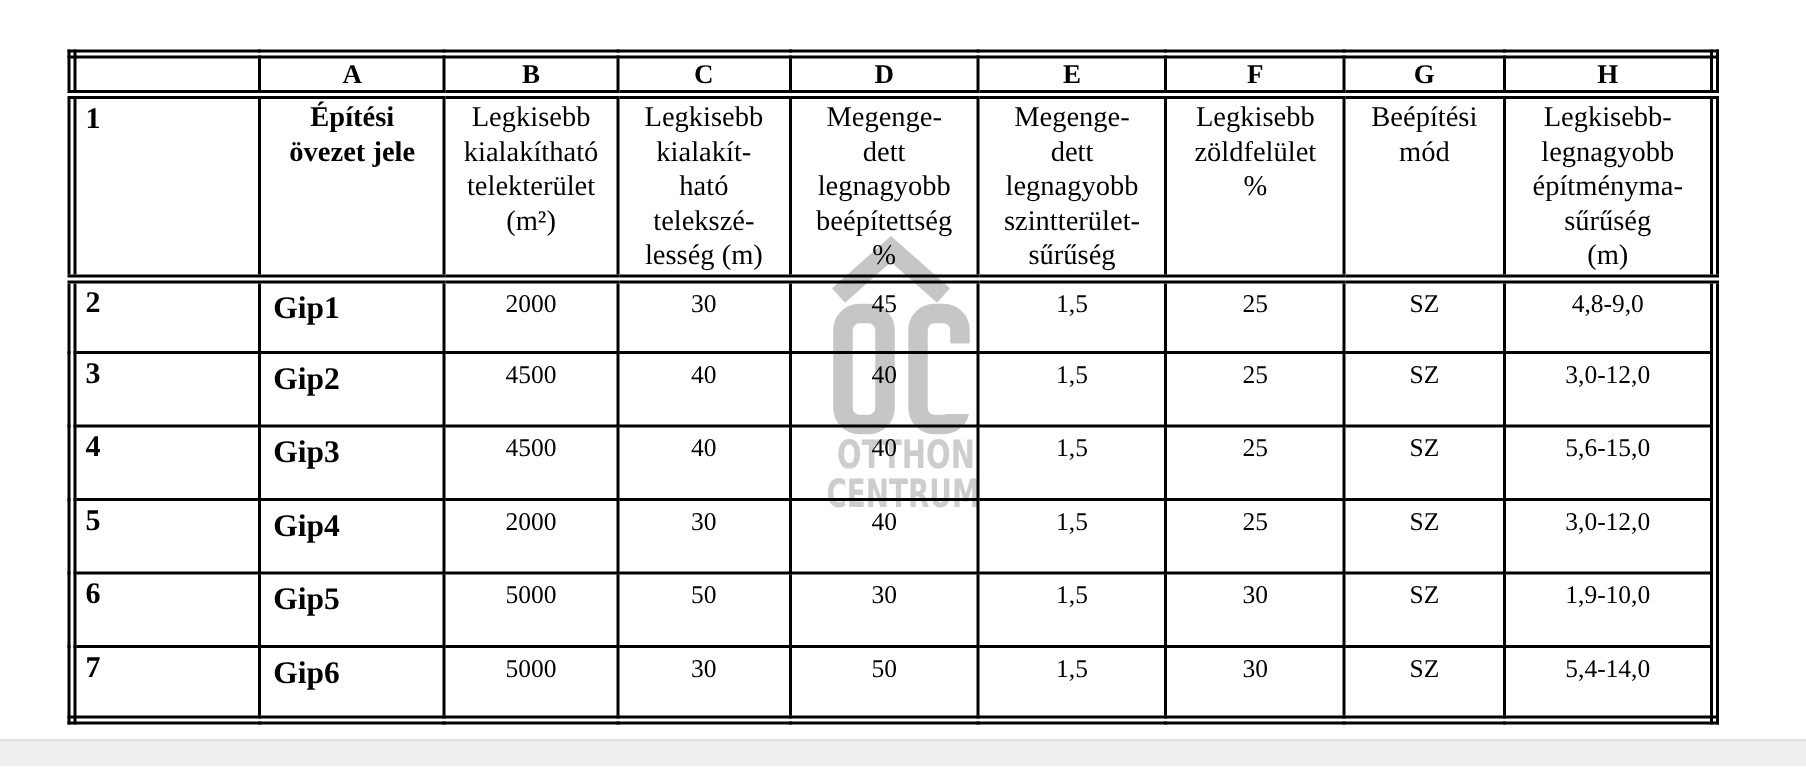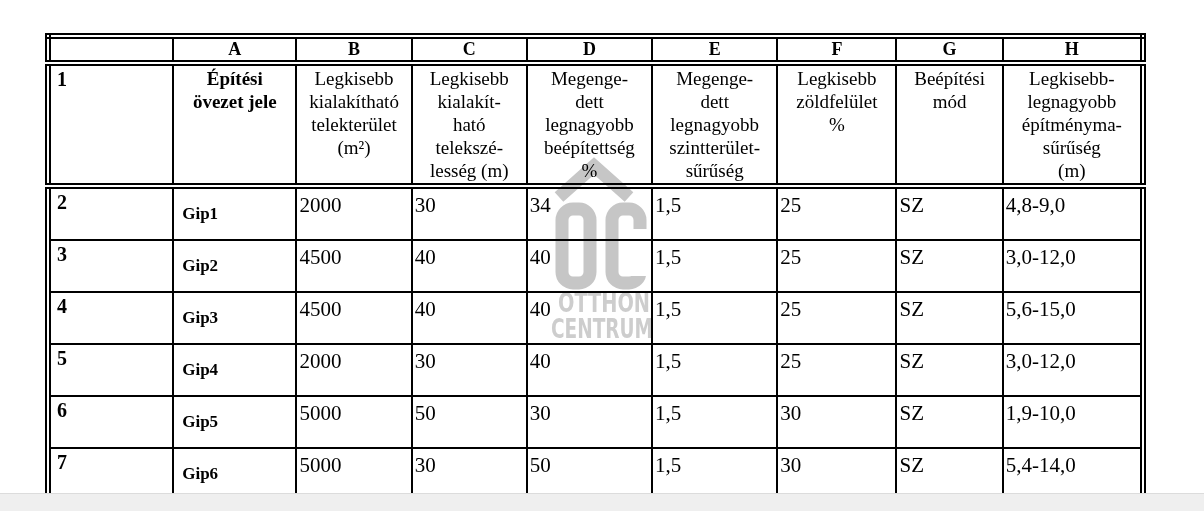--- a/index.html
+++ b/index.html
@@ -61,27 +61,27 @@
   td.hdr {
     text-align: center;
     font-size: 19px;
     line-height: 23px;
     padding: 1px 2px;
     white-space: pre-line;
   }
   td.hdr-zone { font-weight: bold; }
   td.zone {
     font-weight: bold;
+    font-size: 21px;
+    text-align: left;
+    padding: 4px 8px;
+  }
+  td.val {
+    text-align: center;
     font-size: 17px;
-    text-align: left;
-    padding: 15px 8px;
-  }
-  td.val {
-    text-align: left;
-    font-size: 21px;
     padding: 4px 2px;
   }
   
   .page-gap {
     position: absolute;
     left: 0; bottom: 0;
     width: 1204px;
     height: 17px;
     background: #efefef;
     border-top: 1px solid #dcdcdc;
@@ -165,21 +165,21 @@
 építményma-
 sűrűség
 (m)</td>
     </tr>
 
     <tr class="data-row">
       <td class="rownum">2</td>
       <td class="zone">Gip1</td>
       <td class="val">2000</td>
       <td class="val">30</td>
-      <td class="val">34</td>
+      <td class="val">45</td>
       <td class="val">1,5</td>
       <td class="val">25</td>
       <td class="val">SZ</td>
       <td class="val">4,8-9,0</td>
     </tr>
 
     <tr class="data-row">
       <td class="rownum">3</td>
       <td class="zone">Gip2</td>
       <td class="val">4500</td>

